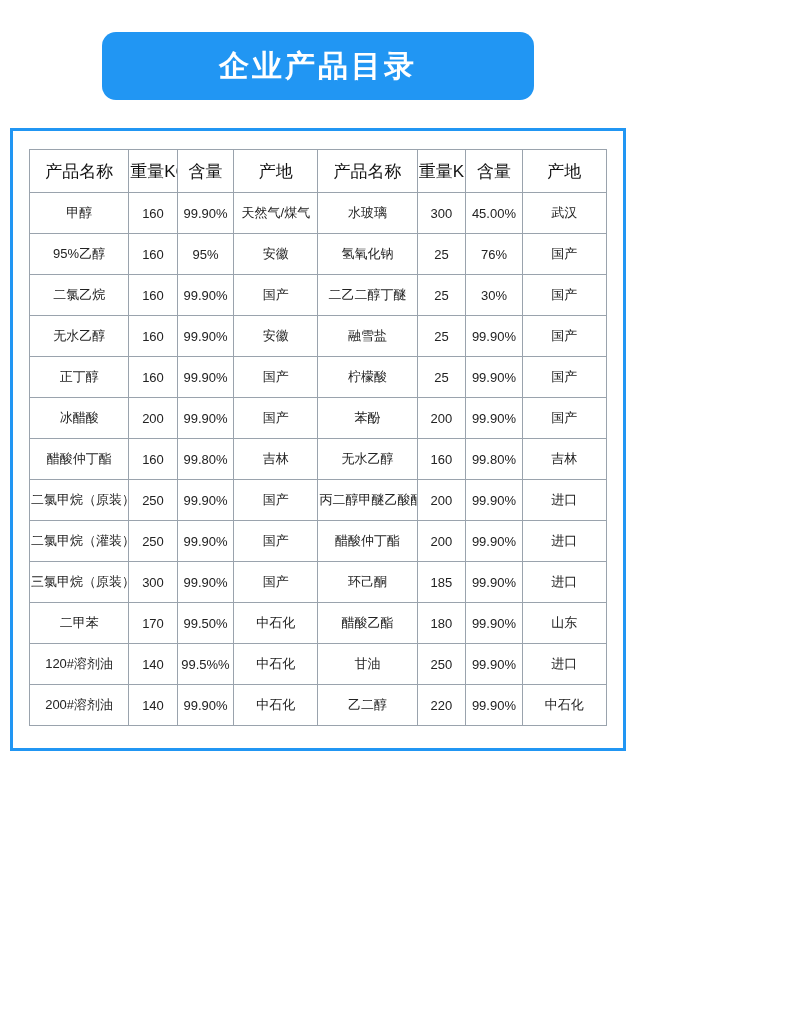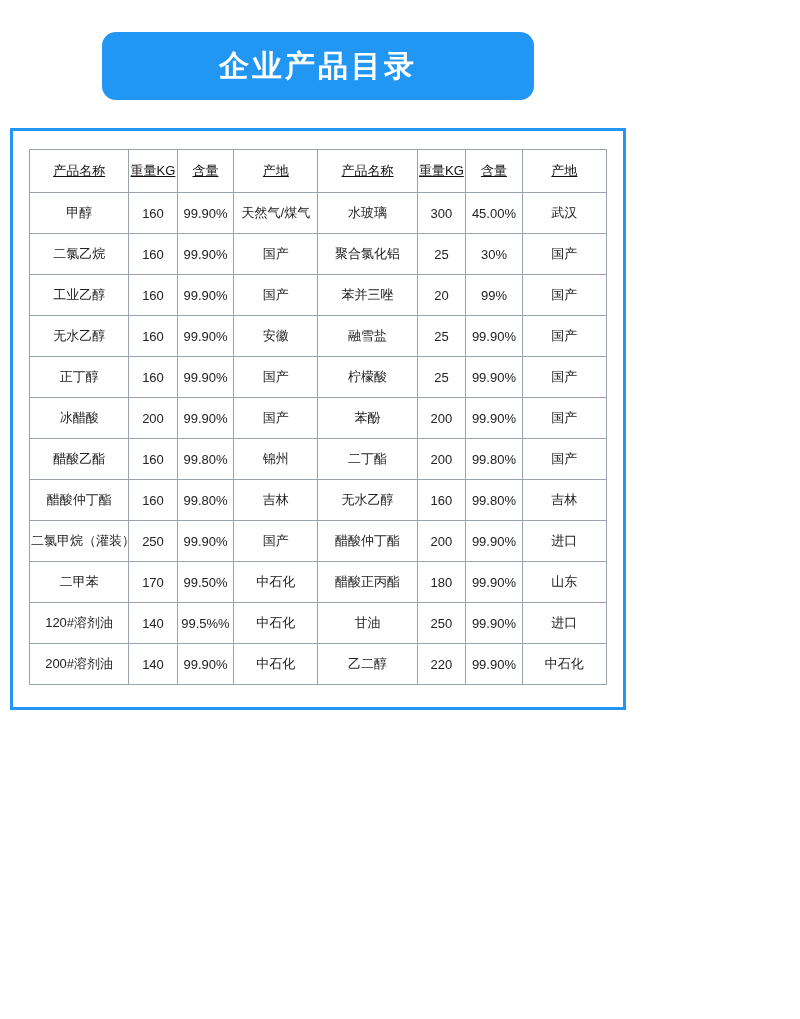--- a/index.html
+++ b/index.html
@@ -58,24 +58,23 @@
     vertical-align: middle;
     font-size: 13px;
     color: #222222;
     height: 36px;
     padding: 2px 1px;
     font-weight: normal;
     overflow: hidden;
     white-space: nowrap;
   }
   table.product-table thead td {
-    font-size: 13px;
+    font-size: 17px;
     color: #111111;
     height: 38px;
-    text-decoration: underline;
   }
   col.c-name { width: 17.2%; }
   col.c-weight { width: 8.4%; }
   col.c-purity { width: 9.8%; }
   col.c-origin { width: 14.6%; }
   .cell-small {
     font-size: 12px;
   }
 </style>
 </head>
@@ -116,37 +115,37 @@
             <td>甲醇</td>
             <td>160</td>
             <td>99.90%</td>
             <td>天然气/煤气</td>
             <td>水玻璃</td>
             <td>300</td>
             <td>45.00%</td>
             <td>武汉</td>
           </tr>
           <tr>
+            <td>95%乙醇</td>
+            <td>160</td>
+            <td>95%</td>
+            <td>安徽</td>
+            <td>氢氧化钠</td>
+            <td>25</td>
+            <td>76%</td>
+            <td>国产</td>
+          </tr>
+          <tr>
             <td>二氯乙烷</td>
             <td>160</td>
             <td>99.90%</td>
             <td>国产</td>
-            <td>聚合氯化铝</td>
+            <td>二乙二醇丁醚</td>
             <td>25</td>
             <td>30%</td>
-            <td>国产</td>
-          </tr>
-          <tr>
-            <td>工业乙醇</td>
-            <td>160</td>
-            <td>99.90%</td>
-            <td>国产</td>
-            <td>苯并三唑</td>
-            <td>20</td>
-            <td>99%</td>
             <td>国产</td>
           </tr>
           <tr>
             <td>无水乙醇</td>
             <td>160</td>
             <td>99.90%</td>
             <td>安徽</td>
             <td>融雪盐</td>
             <td>25</td>
             <td>99.90%</td>
@@ -163,58 +162,68 @@
             <td>国产</td>
           </tr>
           <tr>
             <td>冰醋酸</td>
             <td>200</td>
             <td>99.90%</td>
             <td>国产</td>
             <td>苯酚</td>
             <td>200</td>
             <td>99.90%</td>
-            <td>国产</td>
-          </tr>
-          <tr>
-            <td>醋酸乙酯</td>
-            <td>160</td>
-            <td>99.80%</td>
-            <td>锦州</td>
-            <td>二丁酯</td>
-            <td>200</td>
-            <td>99.80%</td>
             <td>国产</td>
           </tr>
           <tr>
             <td>醋酸仲丁酯</td>
             <td>160</td>
             <td>99.80%</td>
             <td>吉林</td>
             <td>无水乙醇</td>
             <td>160</td>
             <td>99.80%</td>
             <td>吉林</td>
           </tr>
           <tr>
+            <td class="cell-small">二氯甲烷（原装）</td>
+            <td>250</td>
+            <td>99.90%</td>
+            <td>国产</td>
+            <td class="cell-small">丙二醇甲醚乙酸酯</td>
+            <td>200</td>
+            <td>99.90%</td>
+            <td>进口</td>
+          </tr>
+          <tr>
             <td class="cell-small">二氯甲烷（灌装）</td>
             <td>250</td>
             <td>99.90%</td>
             <td>国产</td>
             <td>醋酸仲丁酯</td>
             <td>200</td>
+            <td>99.90%</td>
+            <td>进口</td>
+          </tr>
+          <tr>
+            <td class="cell-small">三氯甲烷（原装）</td>
+            <td>300</td>
+            <td>99.90%</td>
+            <td>国产</td>
+            <td>环己酮</td>
+            <td>185</td>
             <td>99.90%</td>
             <td>进口</td>
           </tr>
           <tr>
             <td>二甲苯</td>
             <td>170</td>
             <td>99.50%</td>
             <td>中石化</td>
-            <td>醋酸正丙酯</td>
+            <td>醋酸乙酯</td>
             <td>180</td>
             <td>99.90%</td>
             <td>山东</td>
           </tr>
           <tr>
             <td class="cell-small">120#溶剂油</td>
             <td>140</td>
             <td>99.5%%</td>
             <td>中石化</td>
             <td>甘油</td>

